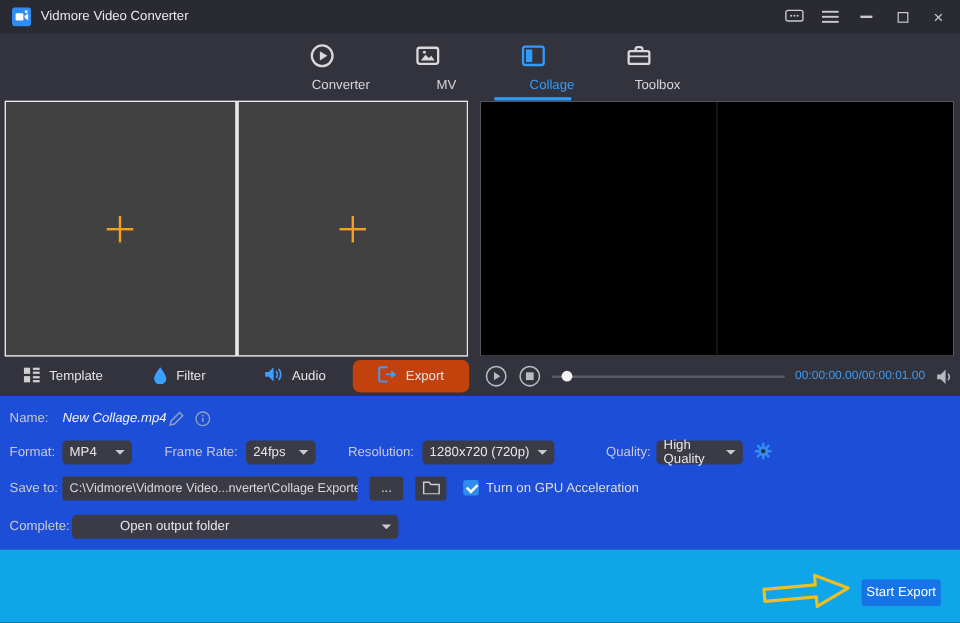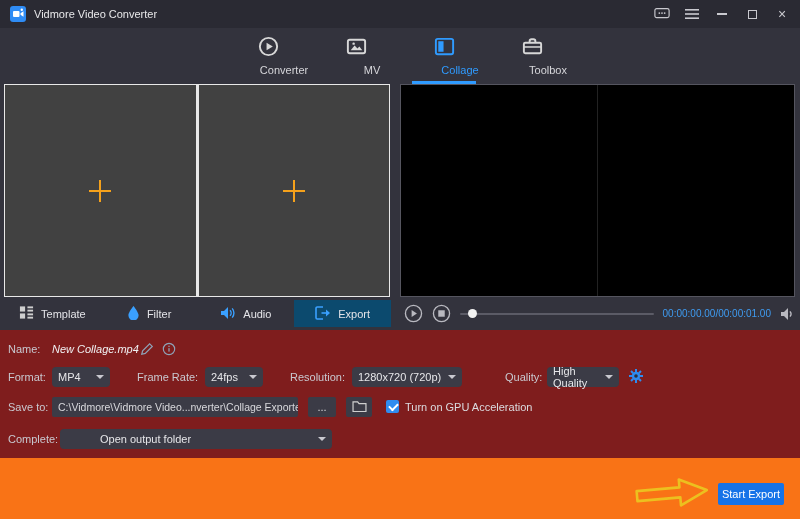--- a/index.html
+++ b/index.html
@@ -38,54 +38,54 @@
   
   .preview { position:absolute; left:400px; top:84px; width:395px; height:213px;
              border:1px solid #55555f; background:#000; display:flex; }
   .pane { flex:1; background:#000; }
   .pane + .pane { border-left:1px solid #222; }
 
   
   .toolbar { position:absolute; left:4px; top:300px; width:387px; height:27px; display:flex; }
   .tbtn { flex:1; display:flex; align-items:center; justify-content:center; gap:7px;
           color:#e4e4e8; font-size:11px; cursor:pointer; }
-  .tbtn.active { background:#0c4a6e; border-radius:0; }
+  .tbtn.active { background:#c2410c; border-radius:6px; }
 
   
   .playerbar { position:absolute; left:404px; top:300px; width:392px; height:27px;
                display:flex; align-items:center; gap:9px; }
   .pbtn { display:inline-flex; cursor:pointer; }
   .seek { position:relative; flex:1; height:14px; cursor:pointer; }
   .seek .track { position:absolute; left:0; right:0; top:6px; height:2px; background:#5b5b66; border-radius:1px; }
   .seek .thumb { position:absolute; left:4%; top:2px; width:9px; height:9px; border-radius:50%; background:#f2f2f2; }
   .time { font-size:10px; color:#3f9bf0; white-space:nowrap; }
 
   
-  .settings { position:absolute; left:0; top:330px; width:800px; height:128px; background:#7f1d1d; }
+  .settings { position:absolute; left:0; top:330px; width:800px; height:128px; background:#1d4ed8; }
   .row { position:absolute; left:0; width:800px; height:22px; }
   .row > * { position:absolute; top:0; }
   .lbl { color:#c9c9d0; line-height:22px; }
   .val { color:#f0f0f2; line-height:22px;font-style:italic; }
   .select { background:#3b3b46; border-radius:4px; height:20px; top:1px; display:flex;
             align-items:center; justify-content:space-between; padding:0 6px; color:#e6e6e9;
             font-size:11px; cursor:pointer; }
   .arr { width:0; height:0; border-left:4px solid transparent; border-right:4px solid transparent;
          border-top:4px solid #c9c9d0; margin-left:6px; flex:0 0 auto; }
   .pathbox { background:#3b3b46; border-radius:2px; height:20px; top:1px; display:flex;
              align-items:center; padding:0 6px; color:#d8d8dc; font-size:10.5px; white-space:nowrap;
              overflow:hidden; cursor:text; }
   .smallbtn { background:#3b3b46; border-radius:2px; height:20px; top:1px; display:flex;
               align-items:center; justify-content:center; color:#d8d8dc; cursor:pointer; }
   .iconbtn { cursor:pointer; display:inline-flex; align-items:center; height:22px; }
   .cb { width:13px; height:13px; top:4px; background:#2f8cf0; border-radius:2px; position:absolute; cursor:pointer; }
   .cb::after { content:""; position:absolute; left:2.5px; top:3px; width:7px; height:4px;
                border-left:2px solid #fff; border-bottom:2px solid #fff; transform:rotate(-45deg); }
 
   
-  .bottombar { position:absolute; left:0; top:458px; width:800px; height:61px; background:#f97316; }
+  .bottombar { position:absolute; left:0; top:458px; width:800px; height:61px; background:#0ea5e9; }
   .start-btn { position:absolute; left:718px; top:25px; width:66px; height:22px; background:#1673e8;
                color:#fff; border:none; border-radius:2px; font-size:11px;
                font-family:"Liberation Sans", sans-serif; cursor:pointer; }
   .annot { position:absolute; left:634px; top:18px; transform:rotate(-5deg); }
 </style>
 </head>
 <body>
 
 <div class="app">
 

